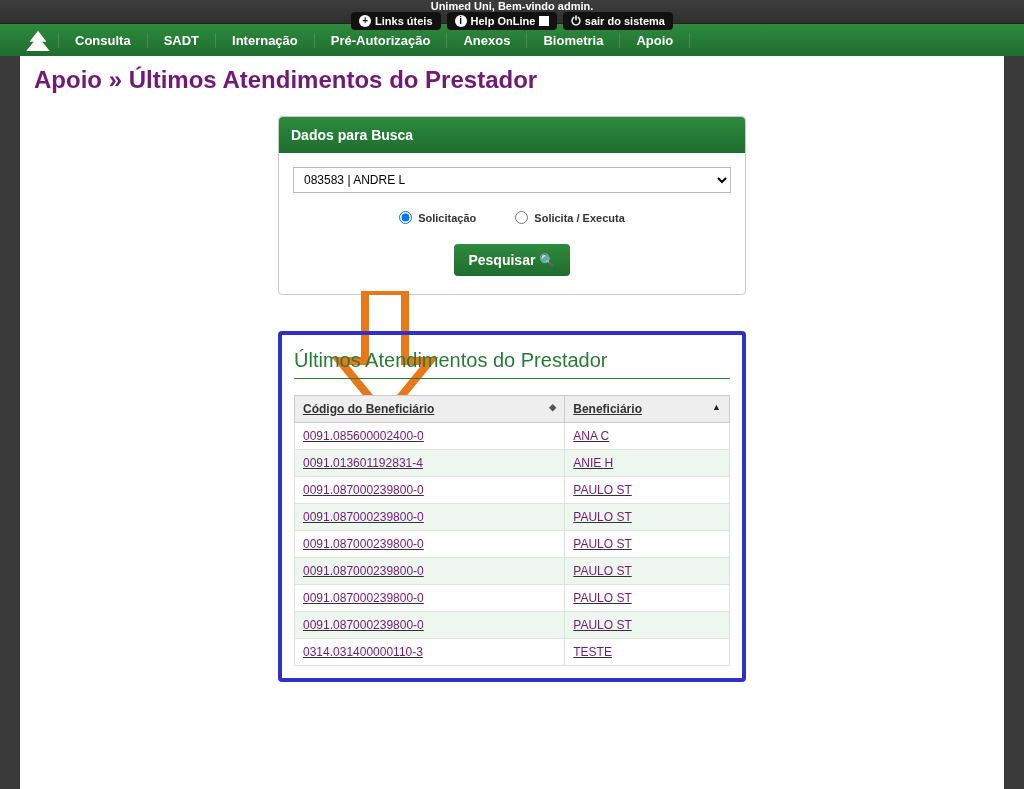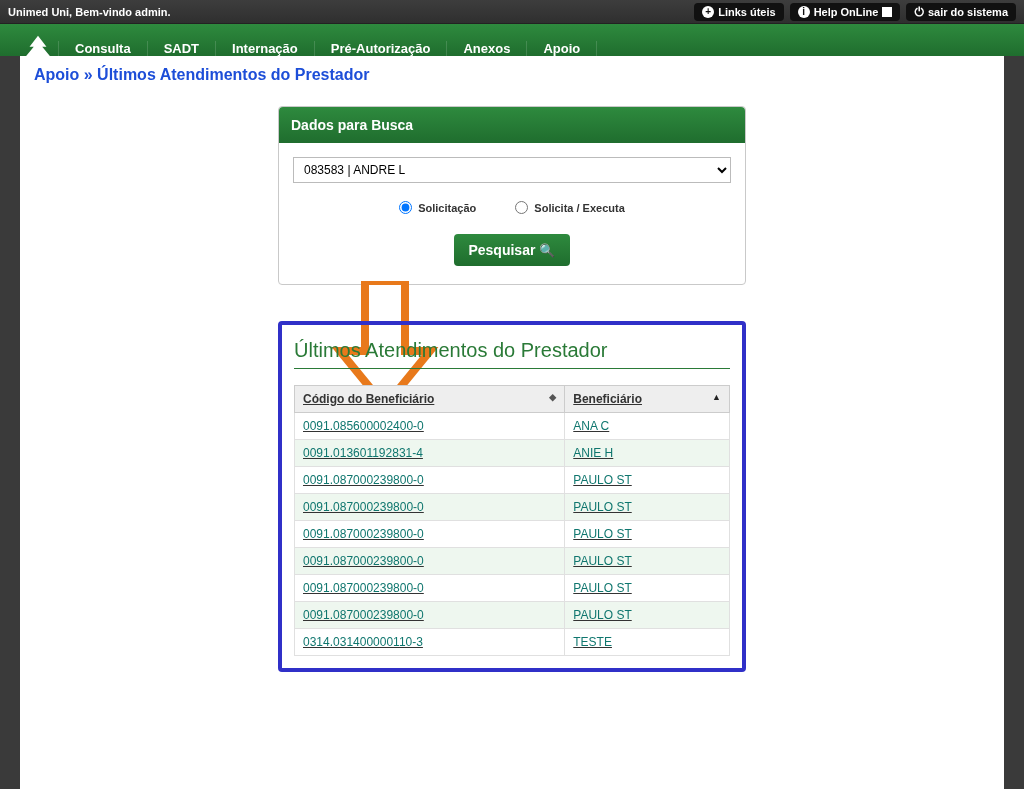--- a/index.html
+++ b/index.html
@@ -1,37 +1,37 @@
 <!DOCTYPE html>
 <html><head>
 <meta charset="utf-8">
 <style>
   * { box-sizing: border-box; margin: 0; padding: 0; }
   body { font-family: Arial, Helvetica, sans-serif; background: #3a3a3a; font-size: 12px; color: #333; }
   .outer { width: 1024px; height: 789px; position: relative; background: #3a3a3a; }
 
   
-  .topbar { background: linear-gradient(#3d3d3d,#2f2f2f); height:24px; color:#fff; display:flex; align-items:center; padding:0 8px; font-size:11px; font-weight:bold; justify-content:space-between; border-bottom:1px solid #222;}
+  .topbar { background: linear-gradient(#3d3d3d,#2f2f2f); height:24px; color:#fff; display:flex; align-items:center; padding:0 8px; font-size:11px; font-weight:bold; justify-content:space-between; border-bottom:1px solid #222;flex-direction:column;}
   .topbar .right { display:flex; gap:6px; }
   .pill { background:#111; border-radius:4px; padding:2px 8px; display:flex; align-items:center; gap:4px; font-size:11px; cursor:pointer; color:#fff;}
   .pill .ico { display:inline-block; width:12px; height:12px; background:#fff; border-radius:50%; color:#111; font-size:10px; line-height:12px; text-align:center; font-weight:bold;}
   .pill .sq { width:10px; height:10px; background:#fff; display:inline-block; }
   .pill .pw { font-size:12px; }
 
   
-  .navbar { background: linear-gradient(#2e8a3e,#1f6d2e); height:32px; display:flex; align-items:flex-end; padding-left:18px; }
+  .navbar { background: linear-gradient(#2e8a3e,#1f6d2e); height:32px; display:flex; align-items:center; padding-left:18px; }
   .logo { width:40px; display:flex; align-items:center; justify-content:center; }
   .logo svg { width:34px; height:22px; }
   .nav-item { color:#fff; font-weight:bold; font-size:13px; display:flex; align-items:center; padding:0 16px; border-left:1px solid rgba(255,255,255,0.15); cursor:pointer; }
   .nav-item:first-of-type { border-left:none; }
   .nav-item:last-of-type { border-right:1px solid rgba(255,255,255,0.15); }
 
   
   .page { background:#fff; margin:0 20px; padding:0 0 20px 0; min-height:740px; }
-  .breadcrumb { color:#1d4ed8; font-size:16px; font-weight:bold; padding:10px 14px 8px 14px; }
+  .breadcrumb { color:#701a75; font-size:24px; font-weight:bold; padding:10px 14px 8px 14px; }
 
   
   .panel { width:468px; margin:14px auto 0 auto; border:1px solid #c9c9c9; border-radius:4px; background:#fff; }
   .panel-header { background: linear-gradient(#2e8a3e,#1f6d2e); color:#fff; font-weight:bold; font-size:14px; padding:10px 12px; border-radius:4px 4px 0 0; }
   .panel-body { padding:14px 14px 18px 14px; }
   .label { font-size:11px; font-weight:bold; color:#555; margin-bottom:4px; display:block;}
   .select { width:100%; height:26px; border:1px solid #bbb; font-size:12px; padding:2px 6px; background:#fff; }
   .radios { text-align:center; margin-top:18px; font-size:11px; font-weight:bold; color:#333;}
   .radios label { margin:0 18px; display:inline-flex; align-items:center; gap:6px;}
   .btn-row { text-align:center; margin-top:18px;}
@@ -40,21 +40,21 @@
 
   
   .arrow-wrap { position:relative; width:468px; margin:0 auto; }
   .arrow { position:absolute; left:52px; top:-4px; width:110px; height:130px; pointer-events:none; }
 
   
   .panel2 { width:468px; margin:36px auto 0 auto; border:4px solid #3030c8; border-radius:4px; padding:14px 12px 12px 12px; position:relative; }
   .panel2-title { color:#2a7a37; font-size:20px; font-weight:normal; padding-bottom:6px; border-bottom:1px solid #2a7a37; margin-bottom:16px;}
   table.grid { width:100%; border-collapse:collapse; font-size:12px;text-decoration:underline;}
   table.grid th { background:#eee; border:1px solid #ccc; text-align:left; padding:6px 8px; font-weight:bold; font-size:12px; position:relative;}
-  table.grid td { border:1px solid #e0e0e0; padding:6px 8px; color:#0f766e;}
+  table.grid td { border:1px solid #e0e0e0; padding:6px 8px; color:#701a75;}
   table.grid tbody tr:nth-child(even) td { background:#eef7ef; }
   table.grid tbody tr:nth-child(odd) td { background:#fff; }
   .sort { float:right; font-size:9px; color:#555;}
   .sort-up { float:right; font-size:9px; color:#222;}
 </style>
 </head>
 <body>
 
 <div class="outer">
 
@@ -90,20 +90,23 @@
         <span>SADT</span>
       </div>
     <div class="nav-item">
         <span>Internação</span>
       </div>
     <div class="nav-item">
         <span>Pré-Autorização</span>
       </div>
     <div class="nav-item">
         <span>Anexos</span>
+      </div>
+    <div class="nav-item">
+        <span>Biometria</span>
       </div>
     <div class="nav-item">
         <span>Apoio</span>
       </div>
   </div>
 
   <div class="page">
     <div class="breadcrumb">Apoio » Últimos Atendimentos do Prestador</div>
 
     <div class="panel">

